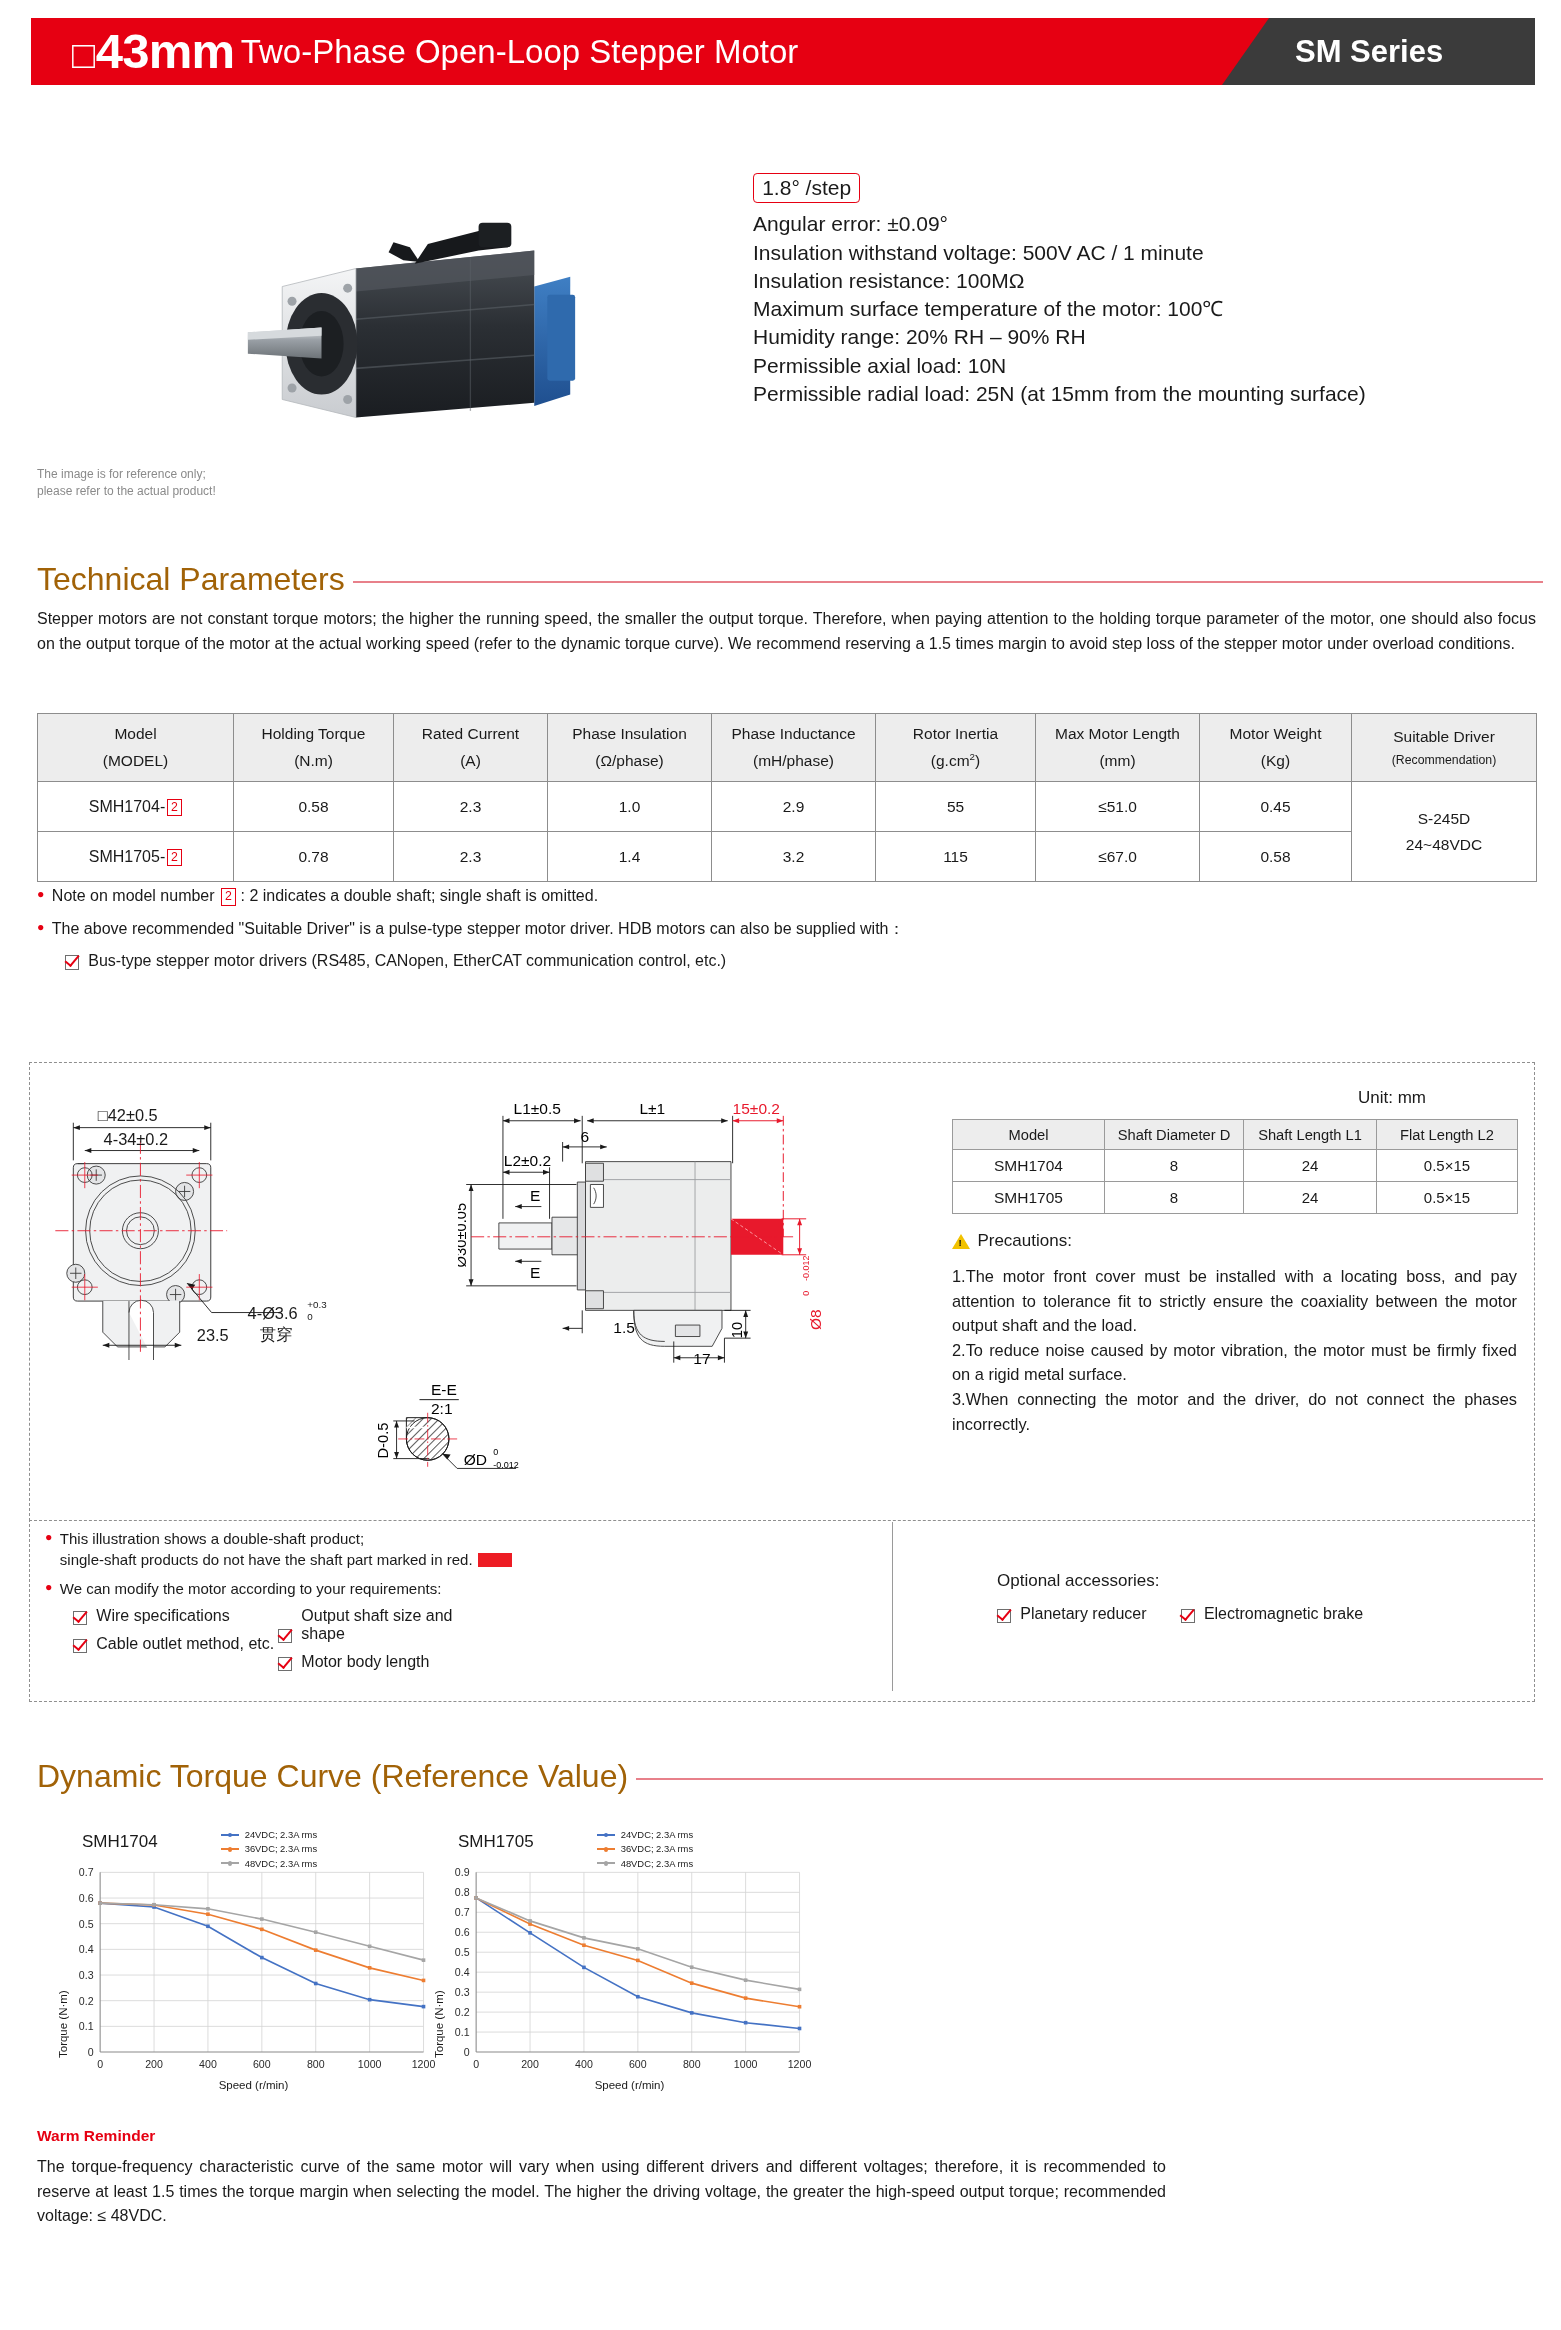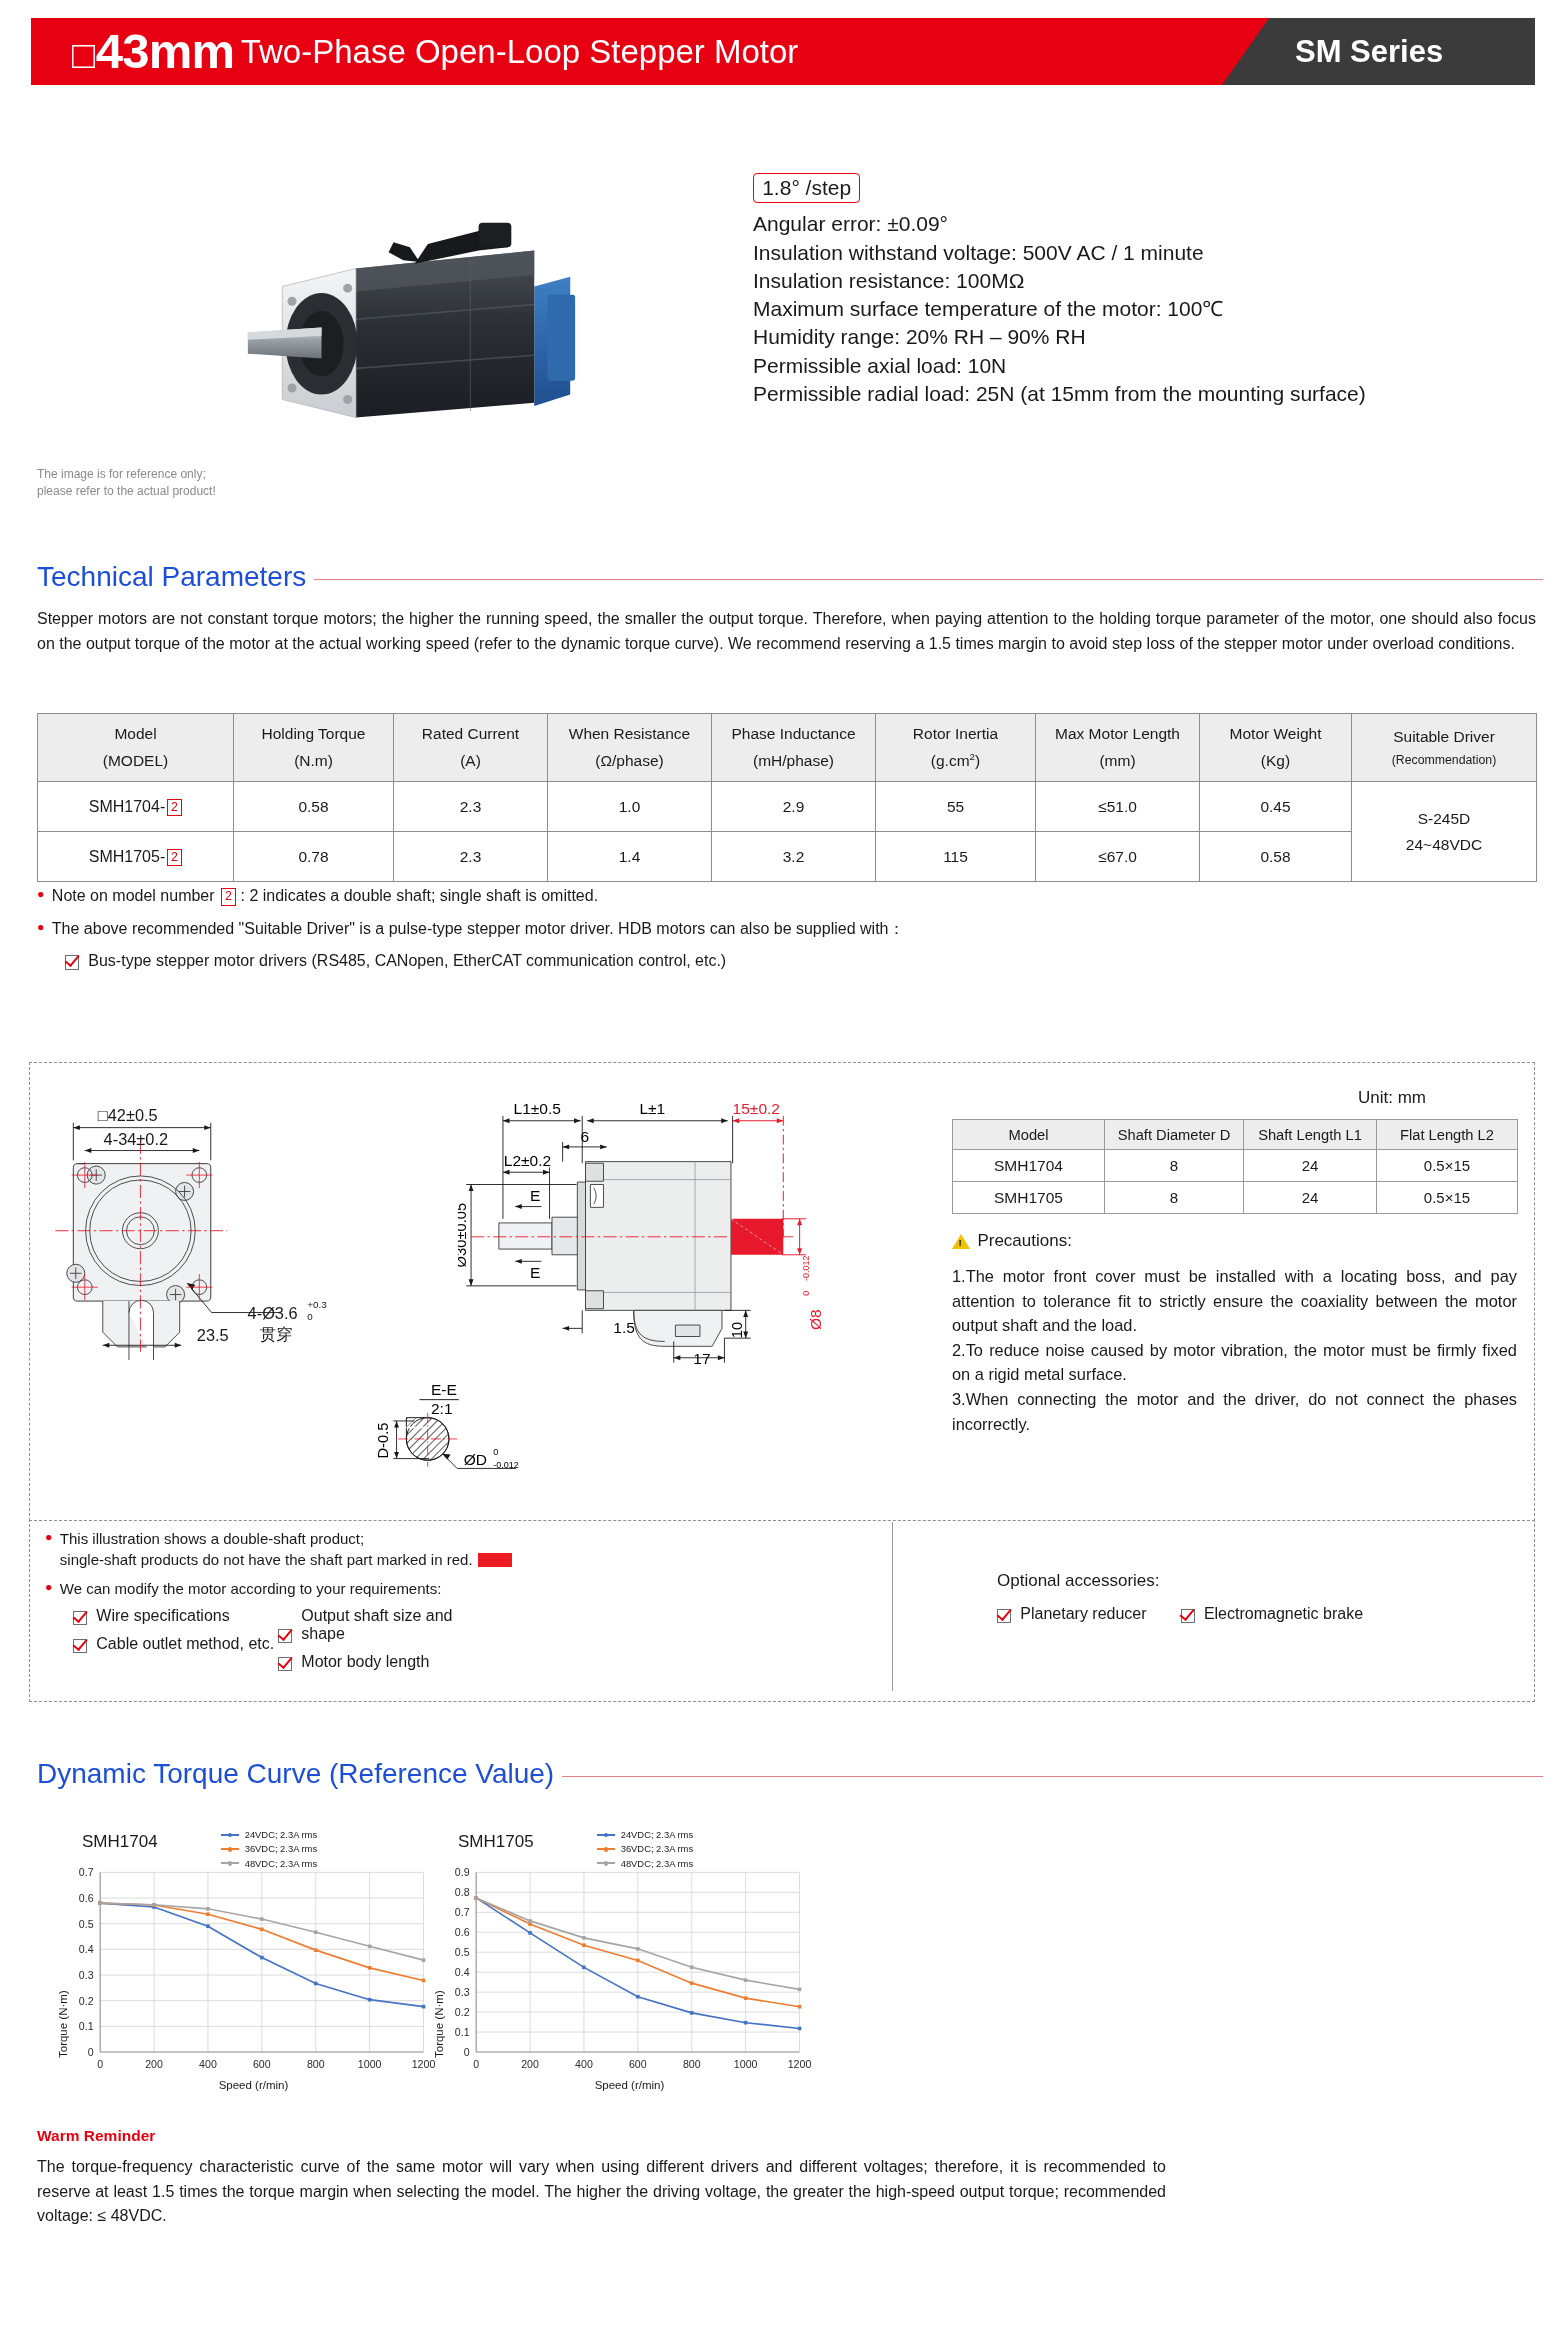--- a/index.html
+++ b/index.html
@@ -27,21 +27,21 @@
   .cap{position:absolute;left:37px;top:466px;width:311px;font-size:12px;color:#8a8a8a;line-height:1.45;}
 
   
   .specs{position:absolute;left:753px;top:173px;width:785px;}
   .spec-badge{display:inline-block;border:1.6px solid #E60012;border-radius:4.1px;padding:1.6px 8.2px 3.3px 8.2px;
     font-size:21px;line-height:1.1;margin-bottom:7.4px;color:#1a1a1a;}
   .spec-line{font-size:21px;line-height:1.345;white-space:nowrap;}
 
   
   .sec-h{position:absolute;display:flex;align-items:center;width:1506px;}
-  .sec-h .t{color:#1d4ed8;font-size:28px;white-space:nowrap;}
+  .sec-h .t{color:#a16207;font-size:32px;white-space:nowrap;}
   .sec-h .rule{flex:1;height:1.6px;background:#E8808A;margin-left:8.2px;margin-top:4.9px;}
 
   
   .intro{position:absolute;left:37px;top:607px;width:1499px;font-size:16px;line-height:1.54;text-align:justify;}
 
   
   .ptable{position:absolute;left:37px;top:713px;width:1499px;border-collapse:collapse;table-layout:fixed;}
   .ptable th,.ptable td{border:0.8px solid #8d8d8d;text-align:center;vertical-align:middle;font-size:15.5px;}
   .ptable thead th{background:#EDEDED;padding:7.4px 1.6px;font-weight:normal;line-height:1.7;}
   .ptable tbody td{padding:9px 1.6px;height:31px;}
@@ -217,21 +217,21 @@
         </th>
         <th>
           <div>Holding Torque</div>
           <div>(N.m)</div>
         </th>
         <th>
           <div>Rated Current</div>
           <div>(A)</div>
         </th>
         <th>
-          <div>When Resistance</div>
+          <div>Phase Insulation</div>
           <div>(Ω/phase)</div>
         </th>
         <th>
           <div>Phase Inductance</div>
           <div>(mH/phase)</div>
         </th>
         <th>
           <div>Rotor Inertia</div>
           <div>(g.cm<span class="sup2">2</span>)</div>
         </th>

